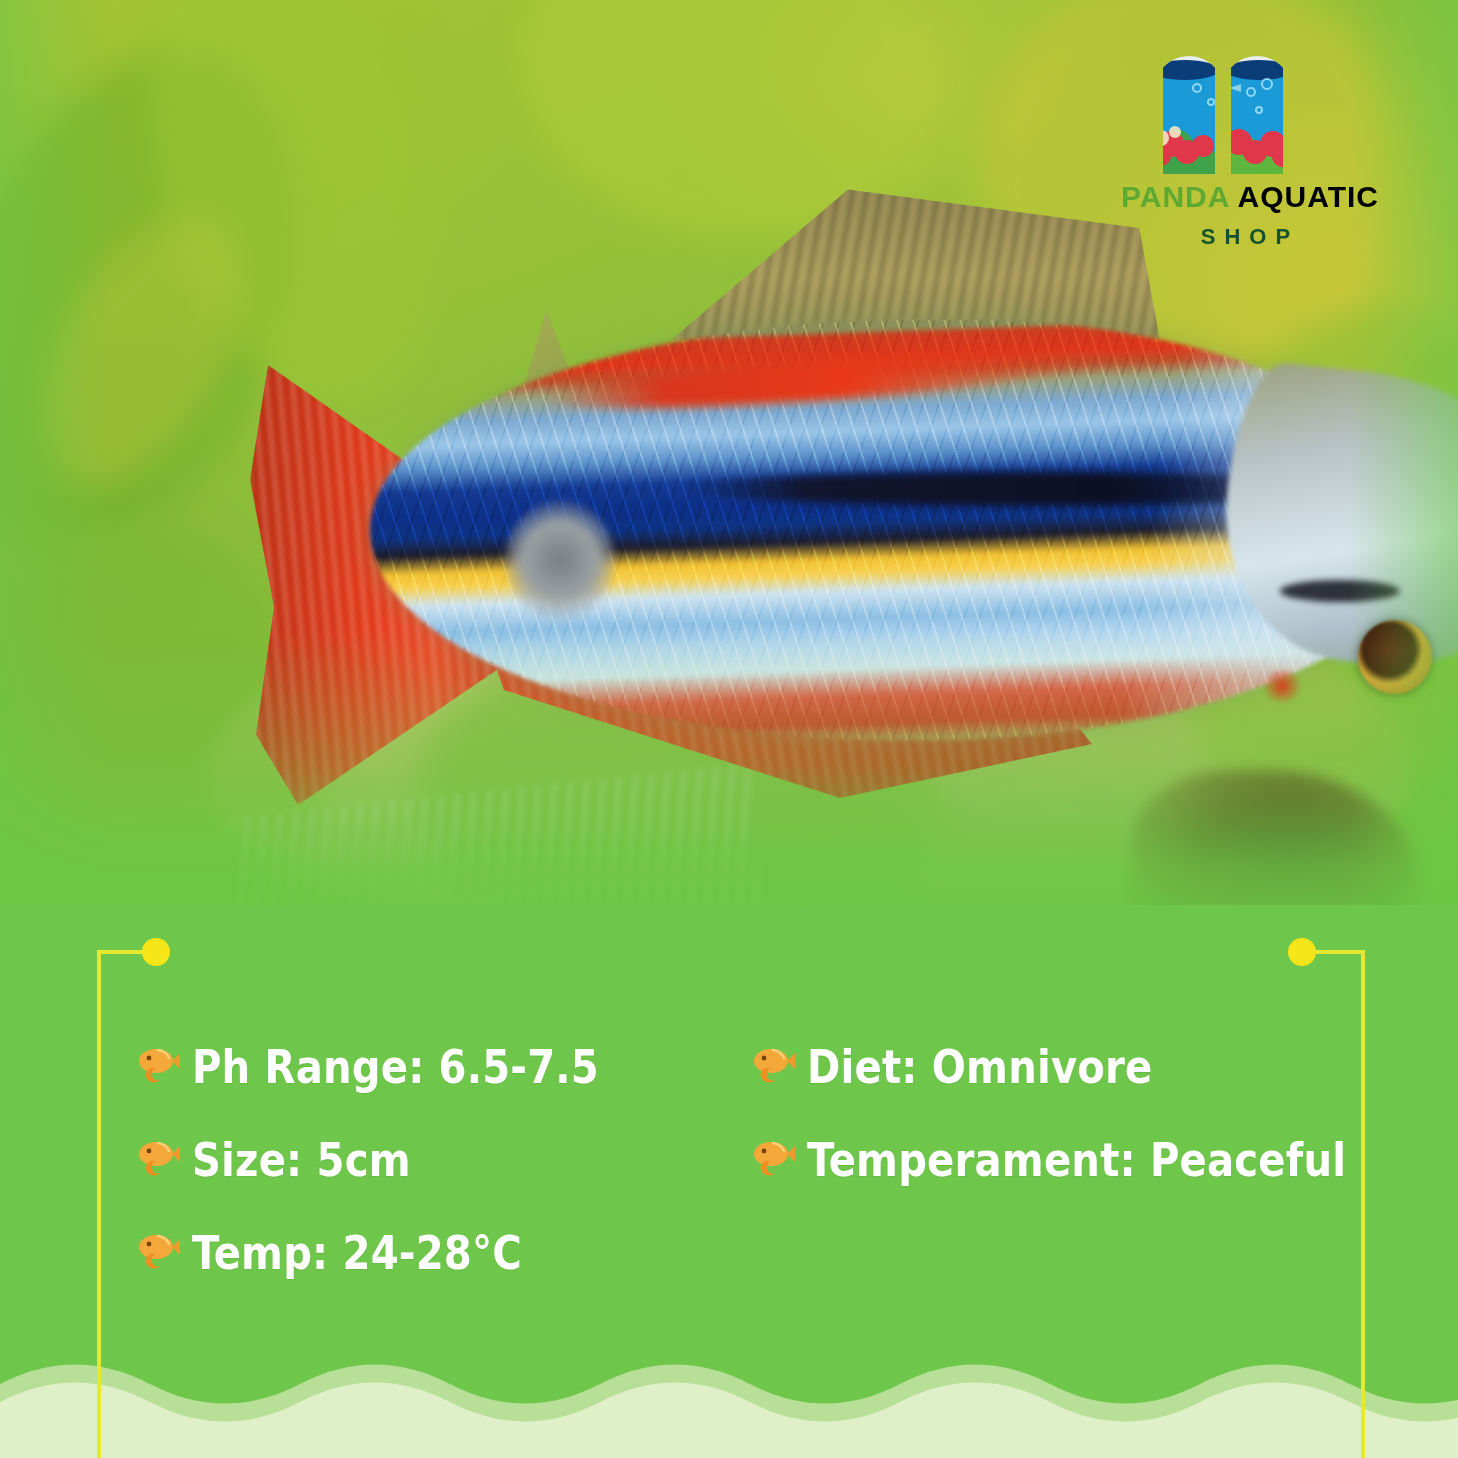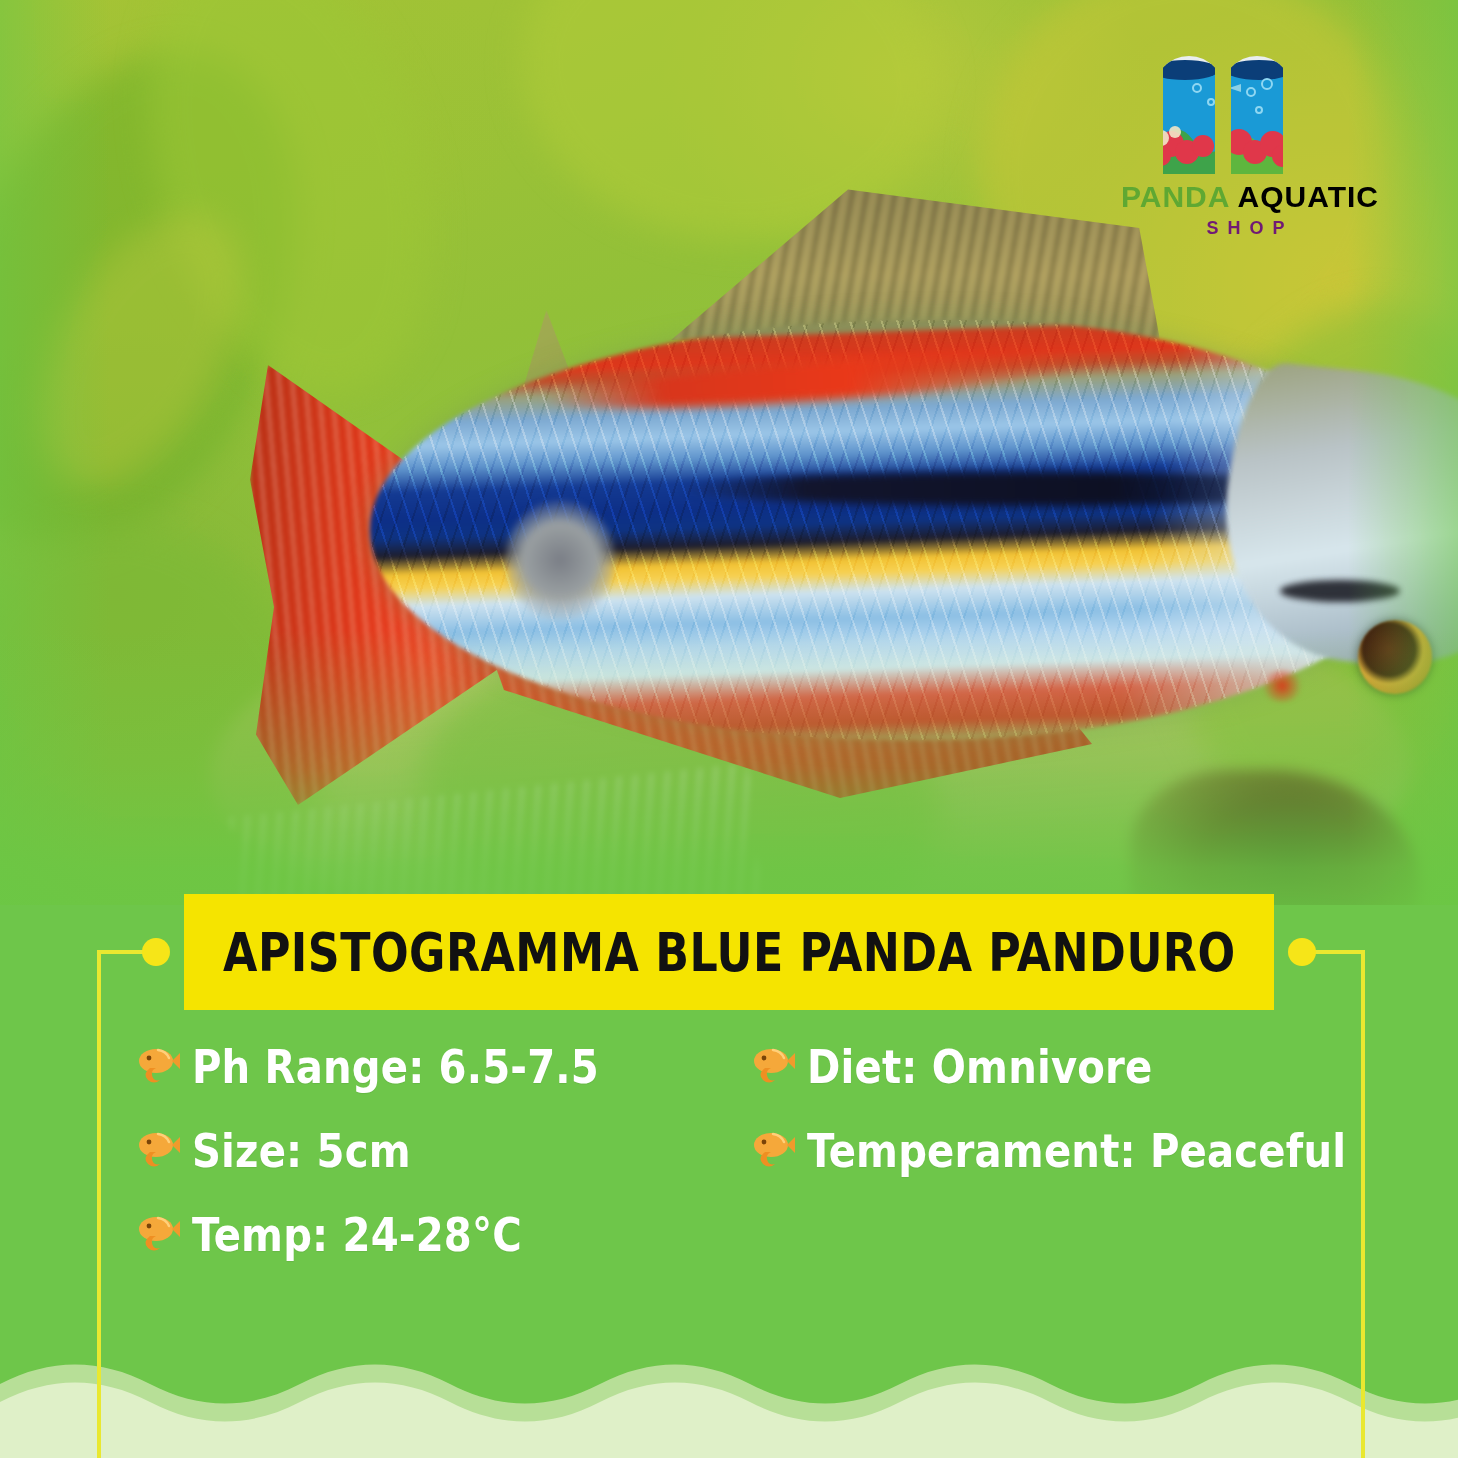--- a/index.html
+++ b/index.html
@@ -130,21 +130,21 @@
     background:linear-gradient(90deg, rgba(110,198,74,.55) 0%, rgba(110,198,74,0) 100%);}
   .side-fade-r{position:absolute;right:0;top:0;width:110px;height:100%;
     background:linear-gradient(270deg, rgba(110,198,74,.55) 0%, rgba(110,198,74,0) 100%);}
 
   
   .logo{position:absolute;right:58px;top:26px;width:300px;height:230px;text-align:center;}
   .logo-mark{width:190px;height:150px;margin:0 auto;position:relative;}
   .logo-text{margin-top:6px;font-weight:bold;font-size:30px;letter-spacing:1px;line-height:1;}
   .lt-micro{color:#5fa832;}
   .lt-aquatic{color:#000000;}
-  .logo-shop{margin-top:6px;color:#701a75;font-size:18px;letter-spacing:9px;font-weight:bold;}
+  .logo-shop{margin-top:12px;color:#14532d;font-size:22px;letter-spacing:9px;font-weight:bold;}
 
   
   .panel{position:absolute;left:0;top:905px;width:1458px;height:553px;background:#6ec64a;z-index:3;}
 
   
   .bracket{position:absolute;z-index:6;background:transparent;}
   .br-left{left:97px;top:950px;width:60px;height:508px;
     border-left:4px solid #e9e830;border-top:4px solid #e9e830;}
   .br-right{left:1301px;top:950px;width:60px;height:508px;
     border-right:4px solid #e9e830;border-top:4px solid #e9e830;}
@@ -153,21 +153,21 @@
   .dot-r{left:1288px;top:938px;}
 
   
   .banner{position:absolute;left:184px;top:894px;width:1090px;height:116px;background:#f5e400;z-index:8;
     display:flex;align-items:center;justify-content:center;}
   .banner h1{margin:0;color:#111111;font-family:"Liberation Sans Narrow","DejaVu Sans Condensed","Liberation Sans",sans-serif;
     font-weight:bold;font-size:53px;letter-spacing:.5px;transform:scaleX(.93);white-space:nowrap;}
 
   
   .info{position:absolute;left:0;top:1030px;width:1458px;z-index:6;display:flex;}
-  .col{display:flex;flex-direction:column;}
+  .col{display:flex;flex-direction:column;gap:9px;}
   .col-left{width:610px;margin-left:136px;}
   .col-right{width:640px;margin-left:5px;}
   .row{display:flex;align-items:center;height:72px;margin-bottom:12px;}
   .fishdot{width:44px;height:40px;margin-right:12px;flex:0 0 auto;position:relative;}
   .row span.txt{color:#ffffff;font-family:"Liberation Sans Narrow","DejaVu Sans Condensed","Liberation Sans",sans-serif;
     font-size:47px;font-weight:bold;letter-spacing:.2px;white-space:nowrap;transform:scaleX(.95);transform-origin:left center;
     text-shadow:0 1px 1px rgba(0,0,0,.07);}
 
   
   .waves{position:absolute;left:0;bottom:0;width:1458px;height:120px;z-index:5;overflow:hidden;}
@@ -265,23 +265,20 @@
     <div class="logo-shop">SHOP</div>
   </div>
 
   <div class="panel"></div>
 
   <div class="bracket br-left"></div>
   <div class="bracket br-right"></div>
   <div class="dot dot-l"></div>
   <div class="dot dot-r"></div>
 
-  <div class="banner">
-    <h1>APISTOGRAMMA BLUE PANDA PANDURO</h1>
-  </div>
 
   <div class="info">
     <div class="col col-left">
 
       <div class="row">
         <span class="fishdot">
           <svg viewBox="0 0 44 40" width="44" height="40" aria-hidden="true">
             <ellipse cx="20" cy="15" rx="17" ry="12" fill="#f5a83a"></ellipse>
             <path d="M36 15 l8 -8 l0 16 z" fill="#f19a2c"></path>
             <path d="M14 22 q-8 6 -2 12 q6 5 12 0 q-7 2 -8 -5 q-1 -5 4 -7 z" fill="#ef8f22"></path>

